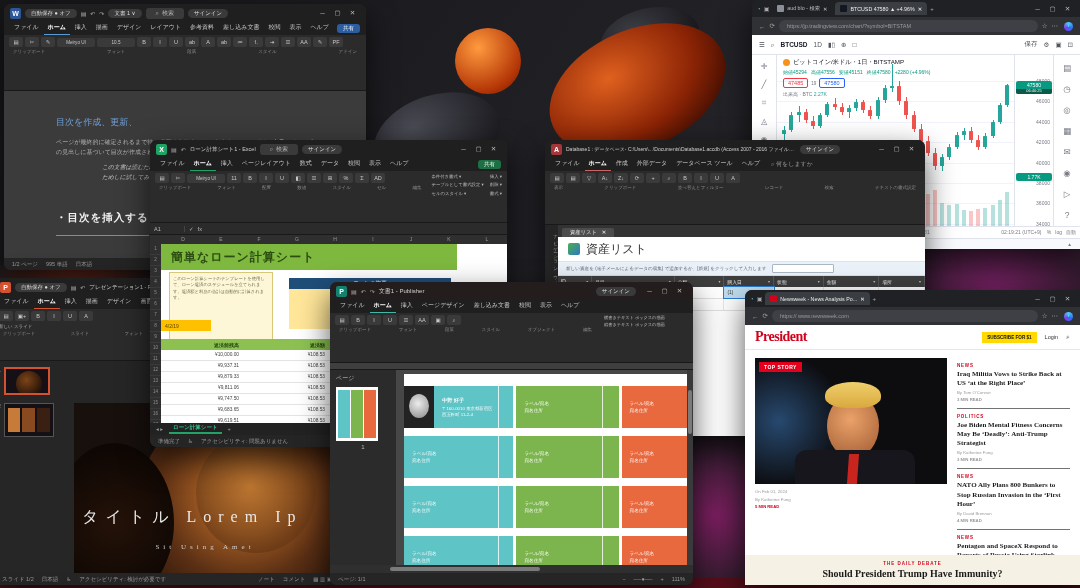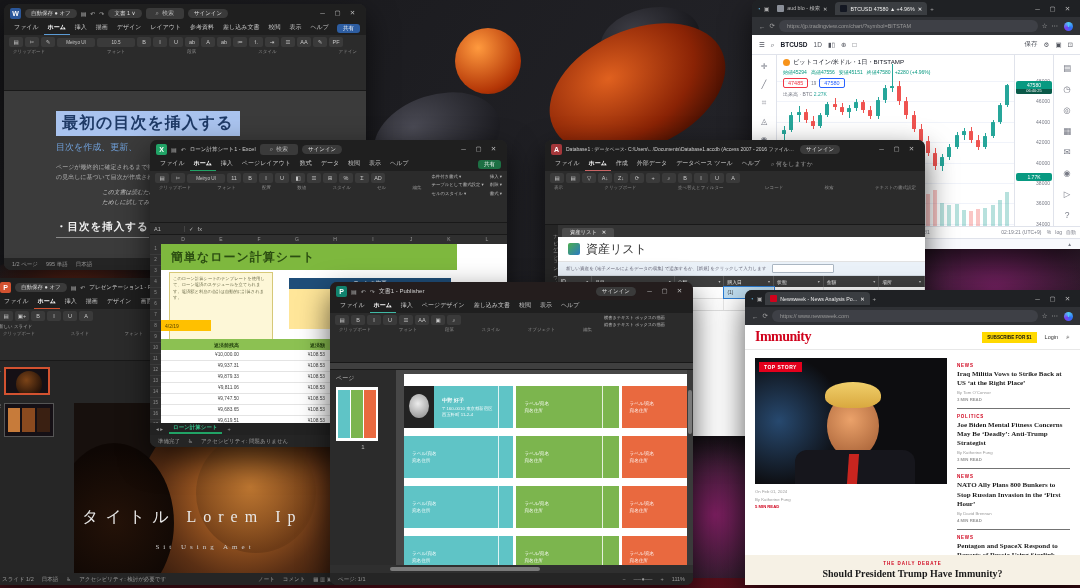--- a/index.html
+++ b/index.html
@@ -41,22 +41,22 @@
 .apill{flex:1;background:#3e4046;border-radius:8px;height:12px;display:flex;align-items:center;gap:3px;
   padding:0 8px;font-size:5.5px;color:#9a9a9a;overflow:hidden;white-space:nowrap;}
 .aicon{font-size:6px;color:#a9a9a9;}
 .copilot{width:9px;height:9px;border-radius:50%;background:conic-gradient(#4ec9f5,#2f6df6,#7a3ef0,#4ec9f5);margin-left:2px;}
 
 .worddoc{flex:1;background:#3b3b3b;padding:20px 10px 0 52px;overflow:hidden;position:relative;}
 .wd-h1{display:inline-block;background:#a9c3ee;color:#1e3a66;font-size:16px;font-weight:bold;padding:2px 6px;letter-spacing:1px;}
 .wd-sub{color:#6f9fd8;font-size:9px;margin-top:5px;}
 .wd-p{color:#b2b2b2;font-size:6px;line-height:1.7;margin-top:8px;width:262px;}
 .wd-note{color:#c4c4c4;font-size:5.8px;font-style:italic;line-height:1.7;margin:6px 0 0 46px;width:210px;}
-.wd-h2{color:#f2f2f2;font-size:10.5px;font-weight:bold;margin-top:12px;border-bottom:1px solid #8a8a8a;
-  display:inline-block;padding-bottom:3px;letter-spacing:1px;}
+.wd-h2{color:#f2f2f2;font-size:10.5px;font-weight:bold;margin-top:28px;border-bottom:1px solid #8a8a8a;
+  display:inline-block;padding-bottom:10px;letter-spacing:1px;}
 
 .fbar{flex:0 0 auto;height:11px;background:#2b2b2b;border-bottom:1px solid #191919;display:flex;align-items:center;
   font-size:5.5px;color:#bbb;gap:4px;padding:0 4px;}
 .namebox{width:30px;border-right:1px solid #444;}
 .colhdr{flex:0 0 auto;height:9px;background:#2f2f2f;display:flex;color:#999;font-size:5px;position:relative;}
 .sheetwrap{flex:1;display:flex;overflow:hidden;}
 .rownums{flex:0 0 11px;background:#2f2f2f;color:#8d8d8d;font-size:4.6px;text-align:center;}
 .rownums div{height:10px;line-height:10px;border-bottom:1px solid #3a3a3a;}
 .sheet{flex:1;background:#fff;position:relative;overflow:hidden;}
 .xl-banner{position:absolute;left:0;top:2;width:286px;height:26px;background:#7eb83e;color:#2c4e12;
@@ -254,21 +254,20 @@
         </div>
       <div class="rglabels">
           <span>クリップボード</span>
           <span>フォント</span>
           <span>段落</span>
           <span>スタイル</span>
           <span>アドイン</span>
         </div>
     </div>
     <div class="worddoc">
-      <div class="wd-h1">最初の目次を挿入する</div>
       <div class="wd-sub">目次を作成、更新、</div>
       <div class="wd-p">ページが最終的に確定されるまで待つ必要はありません。きます。Word では、文書のページ内の見出しに基づいて目次が作成されます。</div>
       <div class="wd-note"><span>この文書は読むためだけのものです。</span><br><span>ためしに試してみるテキストが含まれています。</span></div>
       <div><span class="wd-h2">・目次を挿入する</span></div>
     </div>
     <div class="sb">
       <span>1/2 ページ</span>
       <span>995 単語</span>
       <span>日本語</span>
     </div>
@@ -1024,21 +1023,21 @@
     <div class="abar">
       <span>←</span>
       <span>⟳</span>
       <span class="apill">https:// www.newsweek.com</span>
       <span>☆</span>
       <span>⋯</span>
       <span class="copilot"></span>
     </div>
     <div class="nw-page">
       <div class="nw-head">
-        <span class="nw-logo">Immunity</span>
+        <span class="nw-logo">President</span>
         <span class="nw-sub">SUBSCRIBE FOR $1</span>
         <span class="nw-login">Login</span>
         <span style="font-size:7px;color:#333">⌕</span>
       </div>
       <div class="nw-main">
         <div class="nw-left">
           <div class="nw-badge">TOP STORY</div>
           <div class="nw-photo">
             <div style="position:absolute;left:-20px;top:0;width:110px;height:126px;background:radial-gradient(circle at 40% 50%,#27496f,#0d0d1000 72%);"></div>
             <div style="position:absolute;left:72px;top:36px;width:52px;height:64px;border-radius:50%;background:radial-gradient(circle at 45% 40%,#eba26a,#b06a3e 75%);"></div>

